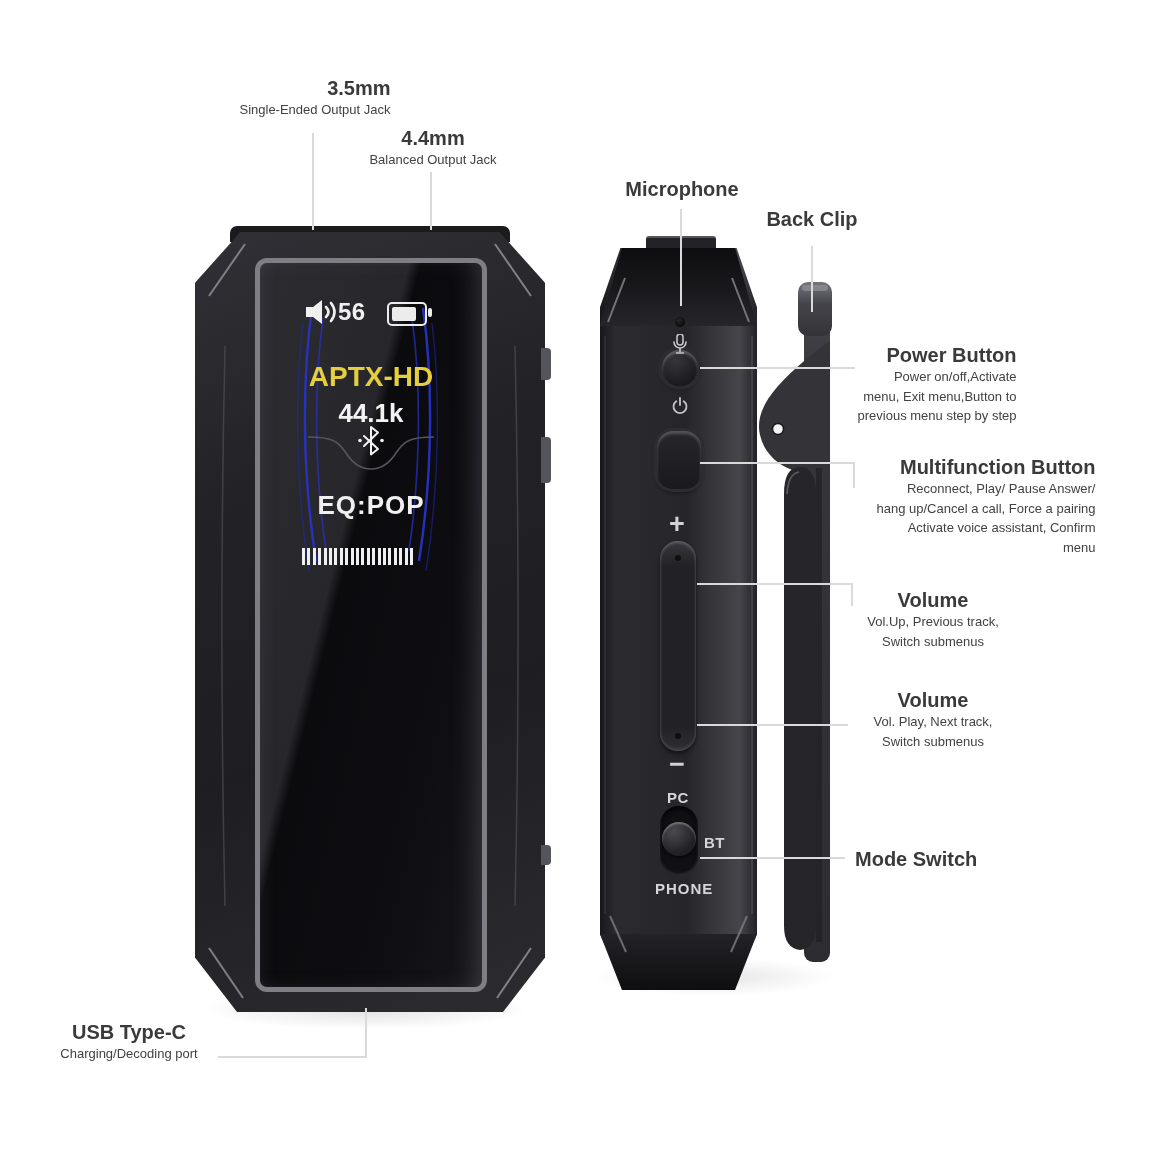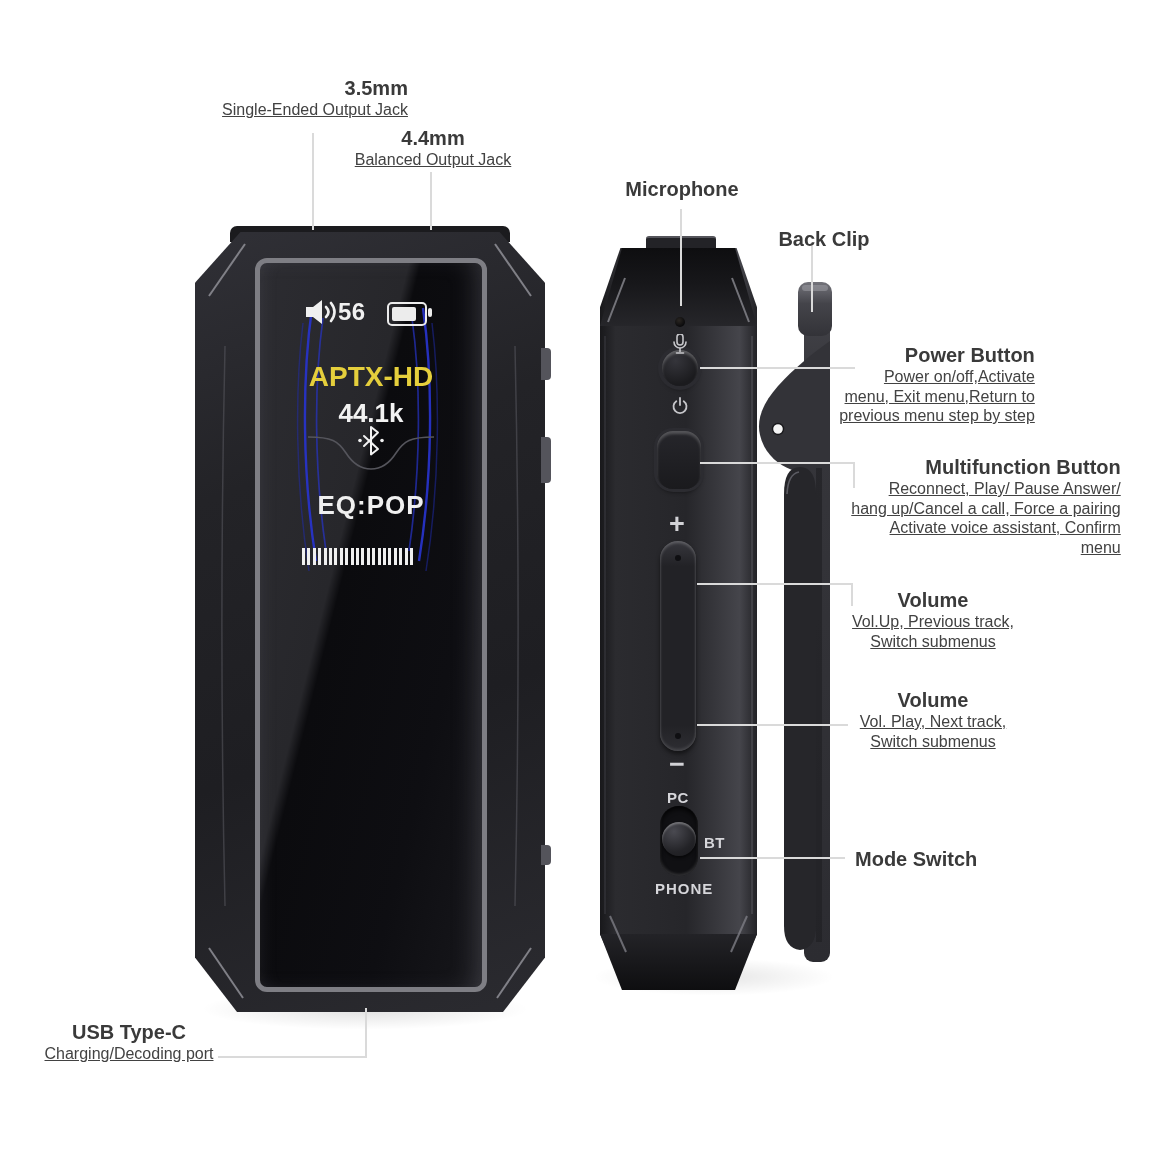--- a/index.html
+++ b/index.html
@@ -3,21 +3,21 @@
 <meta charset="utf-8">
 <style>
   html,body{margin:0;padding:0;background:#ffffff;}
   #canvas{position:relative;width:1160px;height:1160px;background:#ffffff;overflow:hidden;
           font-family:"Liberation Sans", sans-serif;}
   .abs{position:absolute;}
   
   .callout{position:absolute;z-index:50;text-align:center;transform:translateX(-50%);white-space:nowrap;}
   .callout.left-align{transform:none;text-align:left;}
   .co-title{font-size:20px;font-weight:bold;color:#3a3a3a;line-height:23px;}
-  .co-line{font-size:16px;color:#424242;line-height:19.5px;text-decoration:underline;}
+  .co-line{font-size:13px;color:#424242;line-height:19.5px;}
   
   .lead{position:absolute;background:#dadada;z-index:40;}
   
   #front{position:absolute;left:195px;top:226px;width:362px;height:790px;z-index:10;}
   #front .topcap{position:absolute;left:35px;top:0;width:280px;height:16px;background:#1b1b1e;border-radius:7px 7px 0 0;}
   #front .fbody{position:absolute;left:0;top:6px;width:350px;height:780px;
     background:linear-gradient(160deg,#303036 0%,#232327 30%,#1e1e22 62%,#2b2b30 100%);
     clip-path:polygon(13% 0,87% 0,100% 6.5%,100% 93%,88% 100%,12% 100%,0 93%,0 6.5%);}
   #front .nub{position:absolute;left:346px;width:10px;background:#54545b;border-radius:0 4px 4px 0;z-index:1;}
   #front .glass{position:absolute;left:60px;top:32px;width:222px;height:724px;
@@ -208,27 +208,27 @@
     <div class="co-title">3.5mm</div>
     <div class="co-line">Single-Ended Output Jack</div>
   </div>
   <div class="callout" style="left:433px;top:127px;">
     <div class="co-title">4.4mm</div>
     <div class="co-line">Balanced Output Jack</div>
   </div>
   <div class="callout" style="left:682px;top:178px;">
     <div class="co-title">Microphone</div>
   </div>
-  <div class="callout" style="left:812px;top:228px;margin-left:12px;">
+  <div class="callout" style="left:812px;top:208px;">
     <div class="co-title">Back Clip</div>
   </div>
   <div class="callout" style="left:937px;top:344px;text-align:right;">
     <div class="co-title">Power Button</div>
     <div class="co-line">Power on/off,Activate</div>
-    <div class="co-line">menu, Exit menu,Return to</div>
+    <div class="co-line">menu, Exit menu,Button to</div>
     <div class="co-line">previous menu step by step</div>
   </div>
   <div class="callout" style="left:986px;top:456px;text-align:right;">
     <div class="co-title">Multifunction Button</div>
     <div class="co-line">Reconnect, Play/ Pause Answer/</div>
     <div class="co-line">hang up/Cancel a call, Force a pairing</div>
     <div class="co-line">Activate voice assistant, Confirm</div>
     <div class="co-line">menu</div>
   </div>
   <div class="callout" style="left:933px;top:589px;">

